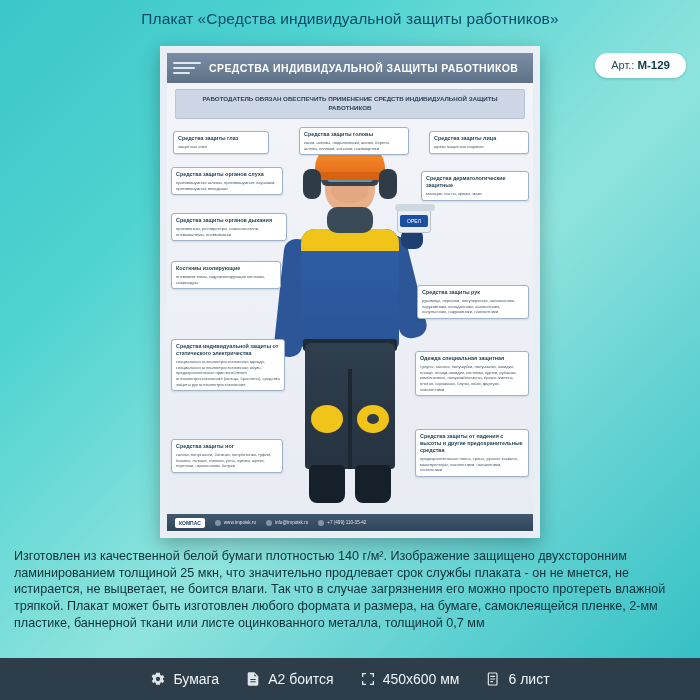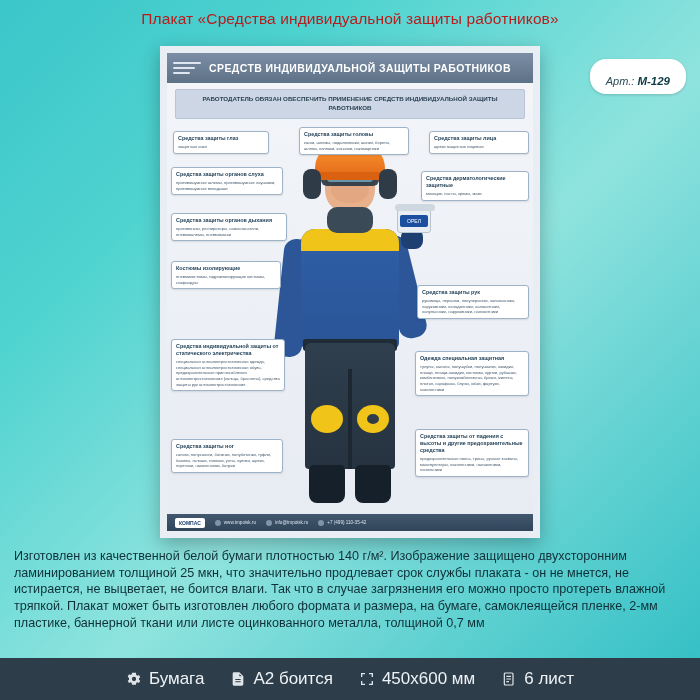--- a/index.html
+++ b/index.html
@@ -9,36 +9,35 @@
     font-family: "Liberation Sans", sans-serif;
     background: linear-gradient(135deg, #3bc6c9 0%, #4fd3d0 25%, #8fe3de 55%, #2fbec4 100%);
     position: relative;
     overflow: hidden;
     color: #12313a;
   }
   
   .page-title {
     text-align: center;
     font-size: 15.5px;
-    color: #b91c1c;
+    color: #0c4a6e;
     padding-top: 10px;
     letter-spacing: .1px;
   }
   
   .art-badge {
     position: absolute;
-    right: 14px; top: 59px;
+    right: 14px; top: 53px;
     background: #ffffff;
     border-radius: 16px;
-    padding: 16px 16px 7px 16px;
+    padding: 6px 16px 7px 16px;
     font-size: 11px;
     color: #2a4d55;
     box-shadow: 0 1px 3px rgba(0,0,0,.18);
     white-space: nowrap;
-    font-style: italic;
   }
   .art-badge b { color: #0f3b45; font-size: 11.5px; }
 
   
   .poster-wrap {
     position: absolute;
     left: 160px; top: 46px;
     width: 380px; height: 492px;
     background: #e9edf4;
     box-shadow: 0 6px 18px rgba(0,0,0,.28);
@@ -148,21 +147,21 @@
     font-size: 12.6px;
     color: #0f3039;
     line-height: 1.33;
     text-align: left;
   }
   
   .bottom-bar {
     position: absolute; left: 0; right: 0; bottom: 0; height: 42px;
     background: #2e3d4a;
     display: flex; align-items: center; justify-content: center; gap: 26px;
-    color: #eef3f7; font-size: 17px;
+    color: #eef3f7; font-size: 14px;
   }
   .bb-item { display: flex; align-items: center; gap: 7px; }
   .bb-ico { width: 16px; height: 16px; display: inline-block; opacity: .92; }
   .bb-ico svg { display:block; }
 </style>
 </head>
 <body>
 
 <div class="page-title">Плакат «Средства индивидуальной защиты работников»</div>
 
@@ -173,21 +172,21 @@
 
 <div class="poster-wrap">
   <div class="poster-inner">
 
     <div class="poster-head">
       <span class="hamburger">
           <i></i>
           <i></i>
           <i></i>
         </span>
-      <span class="poster-head-title">СРЕДСТВ ИНДИВИДУАЛЬНОЙ ЗАЩИТЫ РАБОТНИКОВ</span>
+      <span class="poster-head-title">СРЕДСТВА ИНДИВИДУАЛЬНОЙ ЗАЩИТЫ РАБОТНИКОВ</span>
     </div>
 
     <div class="subtitle-bar">РАБОТОДАТЕЛЬ ОБЯЗАН ОБЕСПЕЧИТЬ ПРИМЕНЕНИЕ СРЕДСТВ ИНДИВИДУАЛЬНОЙ ЗАЩИТЫ РАБОТНИКОВ</div>
 
     <div class="poster-body">
 
       <div class="figure">
         <div class="arm-l"></div>
         <div class="arm-r"></div>
         <div class="torso"></div>

